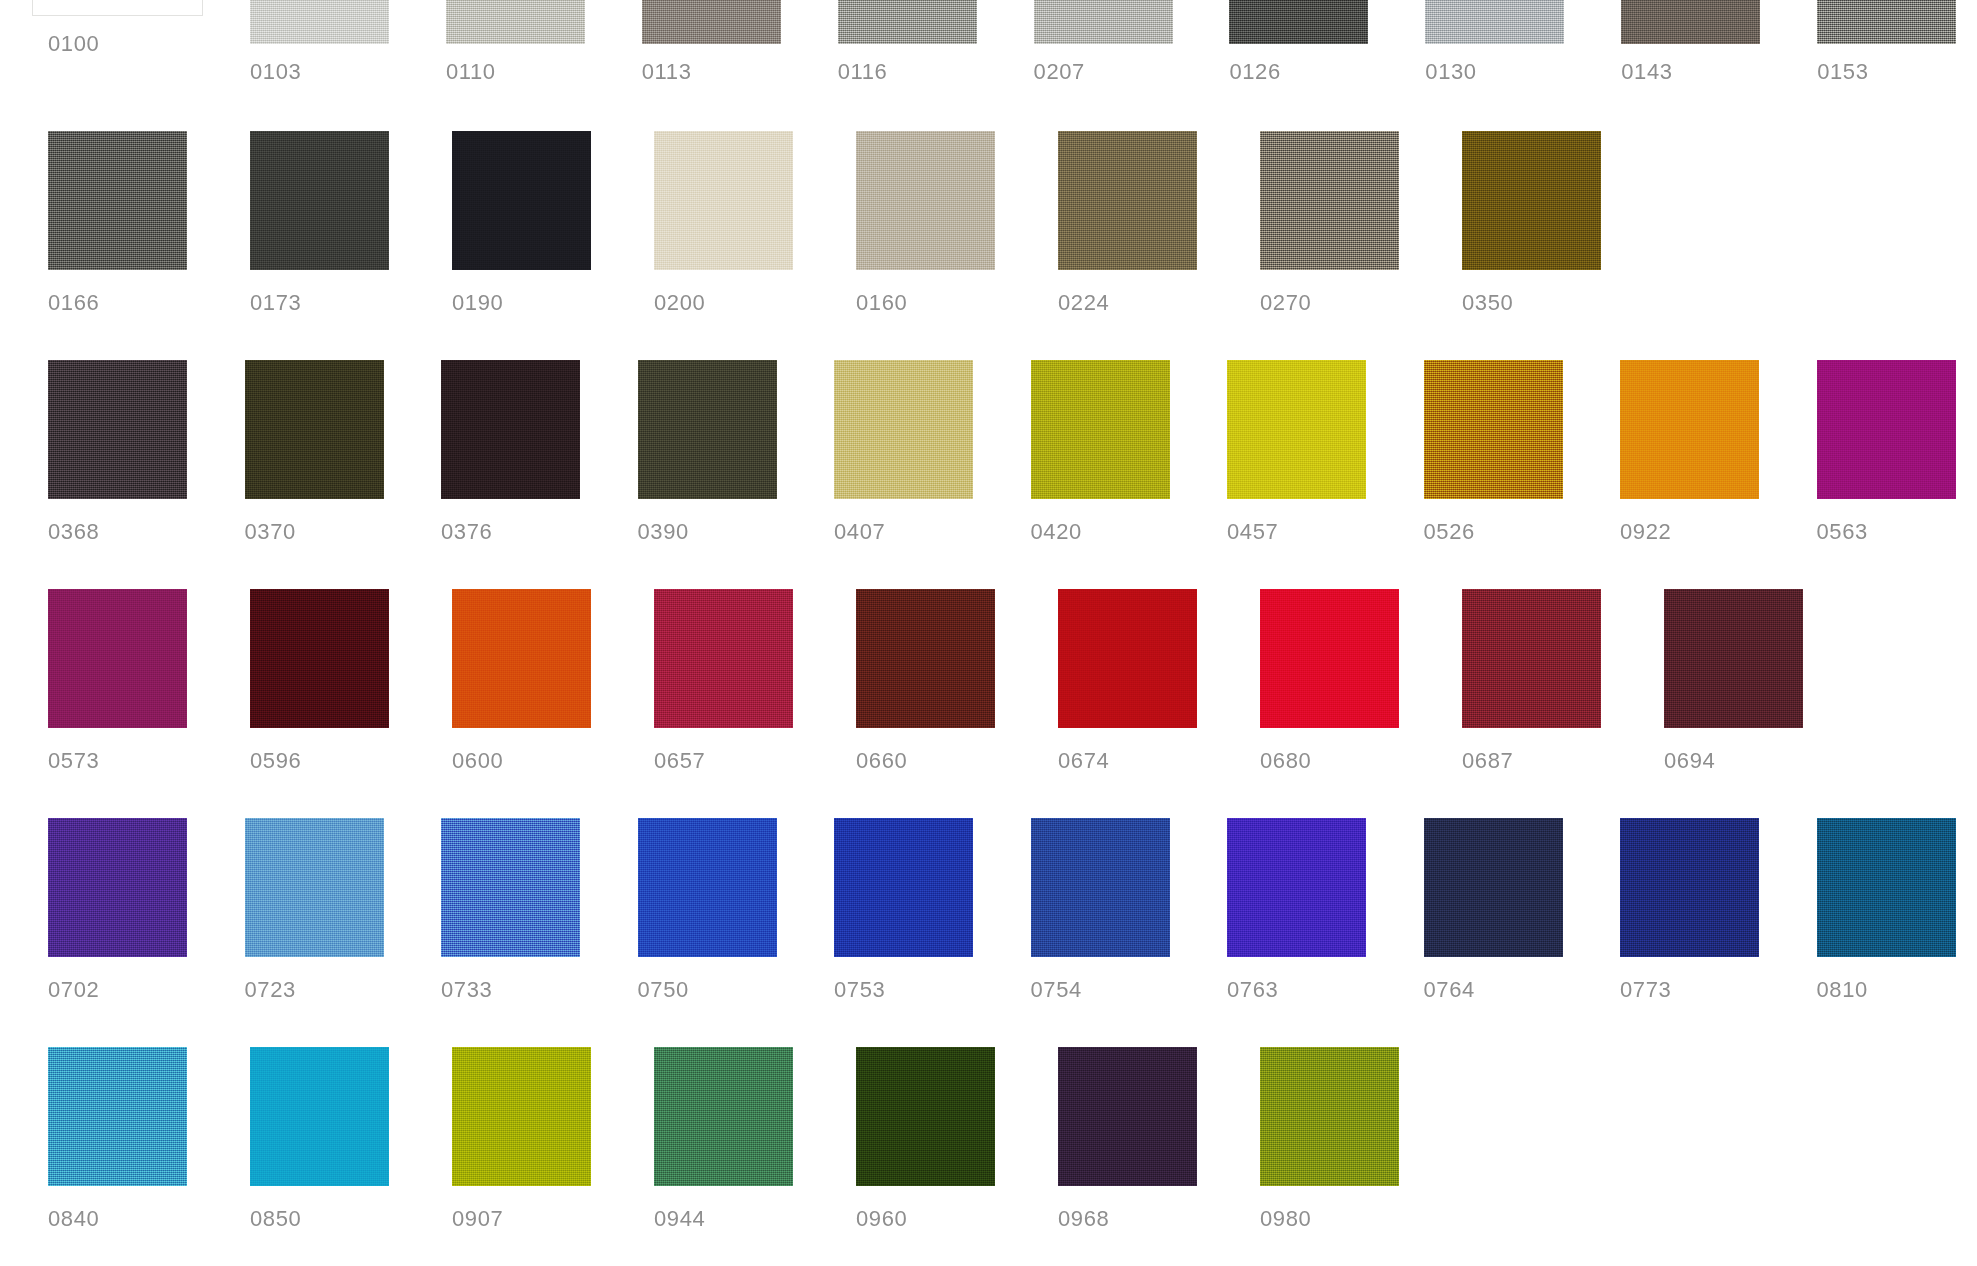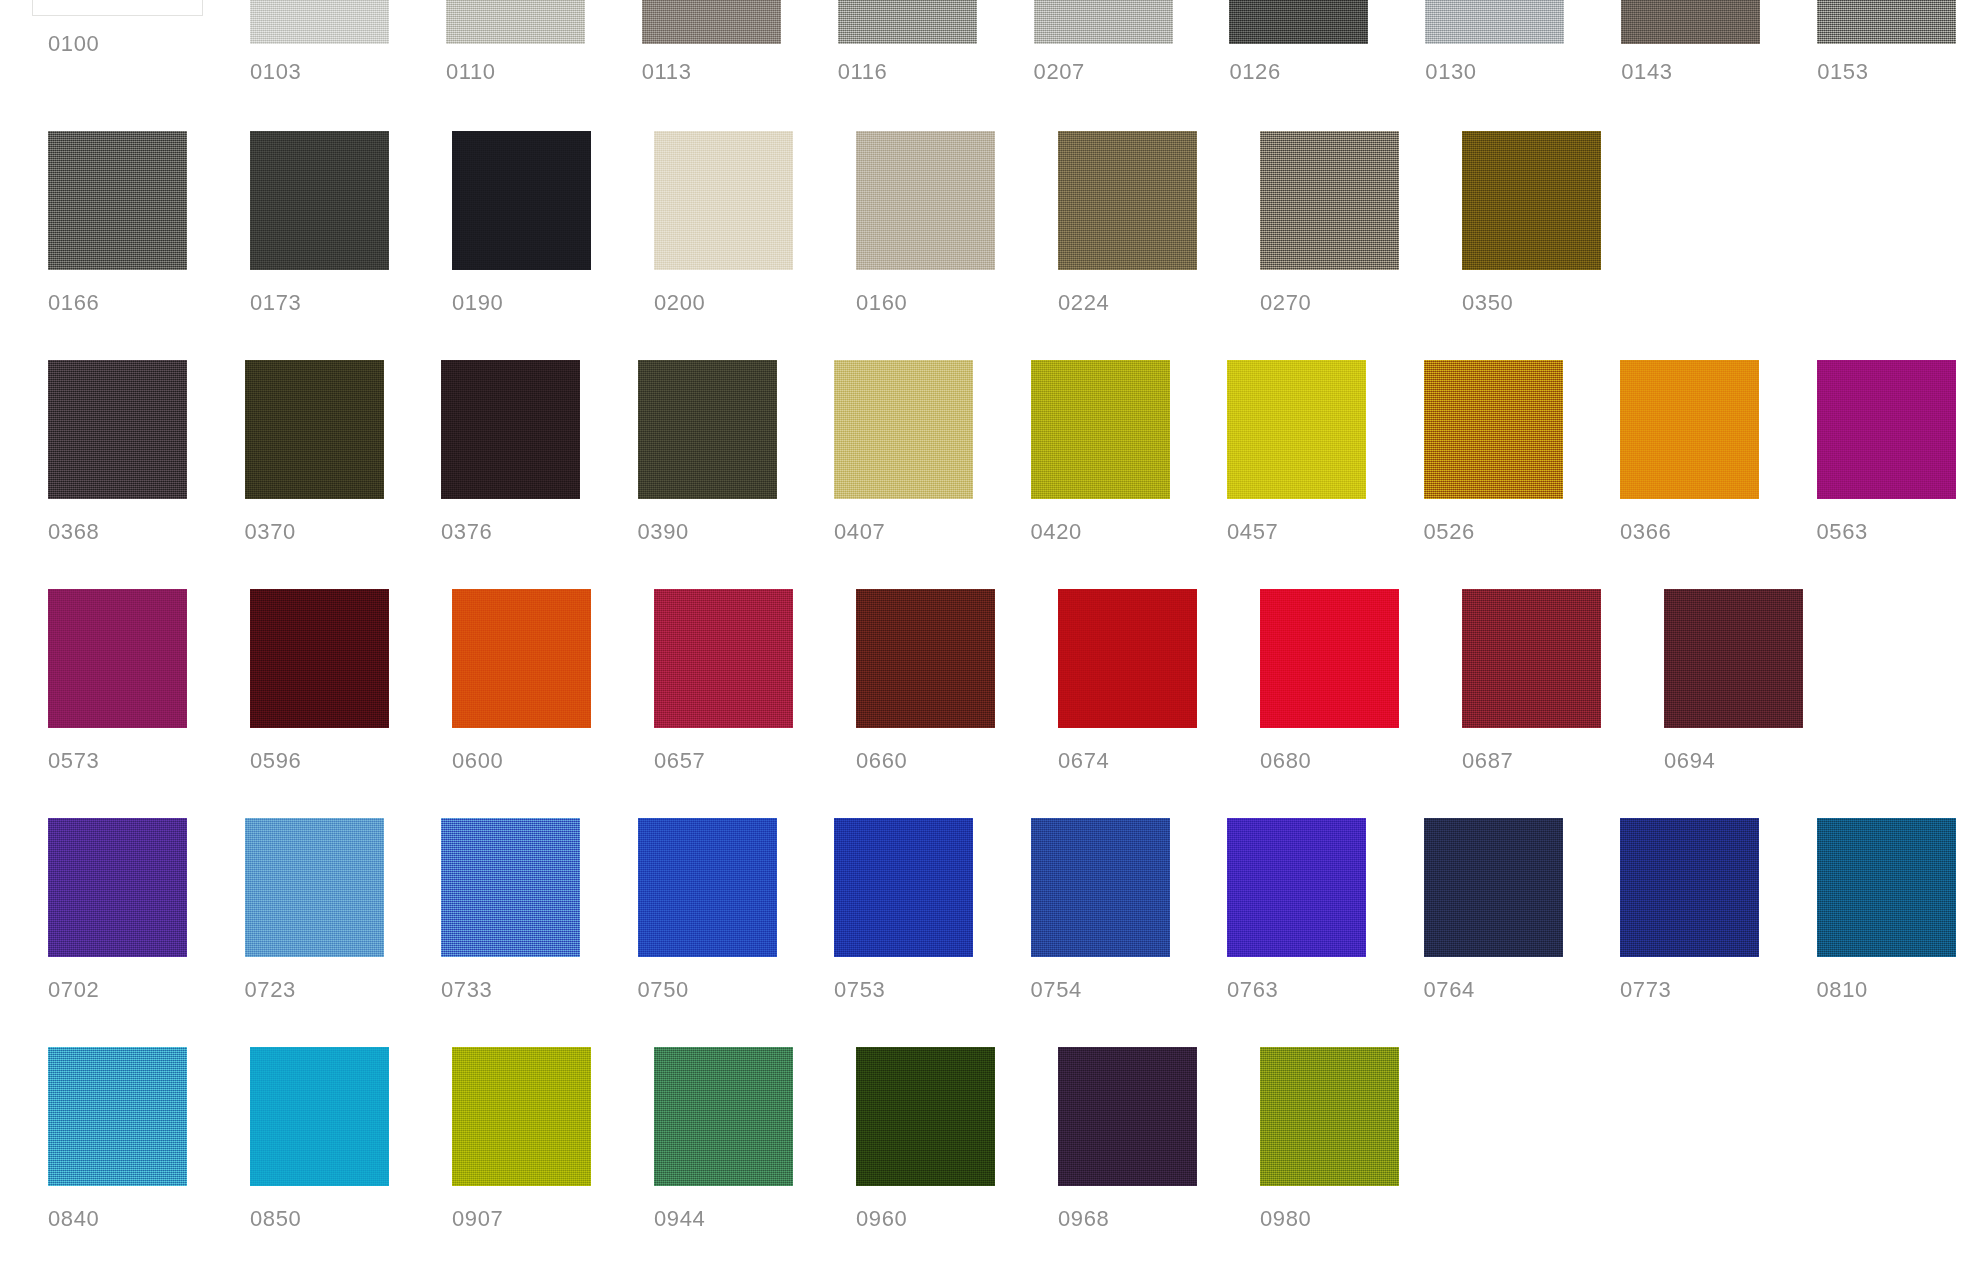--- a/index.html
+++ b/index.html
@@ -303,21 +303,21 @@
       <div class="swatch-cell">
         <div class="swatch-frame">
           <div class="swatch-chip heavy-weave" title="0526" style="background-color: rgb(176, 121, 16);"></div>
         </div>
         <div class="swatch-label">0526</div>
       </div>
       <div class="swatch-cell">
         <div class="swatch-frame">
           <div class="swatch-chip" title="0547" style="background-color: rgb(225, 140, 12);"></div>
         </div>
-        <div class="swatch-label">0366</div>
+        <div class="swatch-label">0922</div>
       </div>
       <div class="swatch-cell">
         <div class="swatch-frame">
           <div class="swatch-chip" title="0563" style="background-color: rgb(156, 17, 121);"></div>
         </div>
         <div class="swatch-label">0563</div>
       </div>
     </div>
     <div class="row-spacer"></div>
     <div class="swatch-row">

